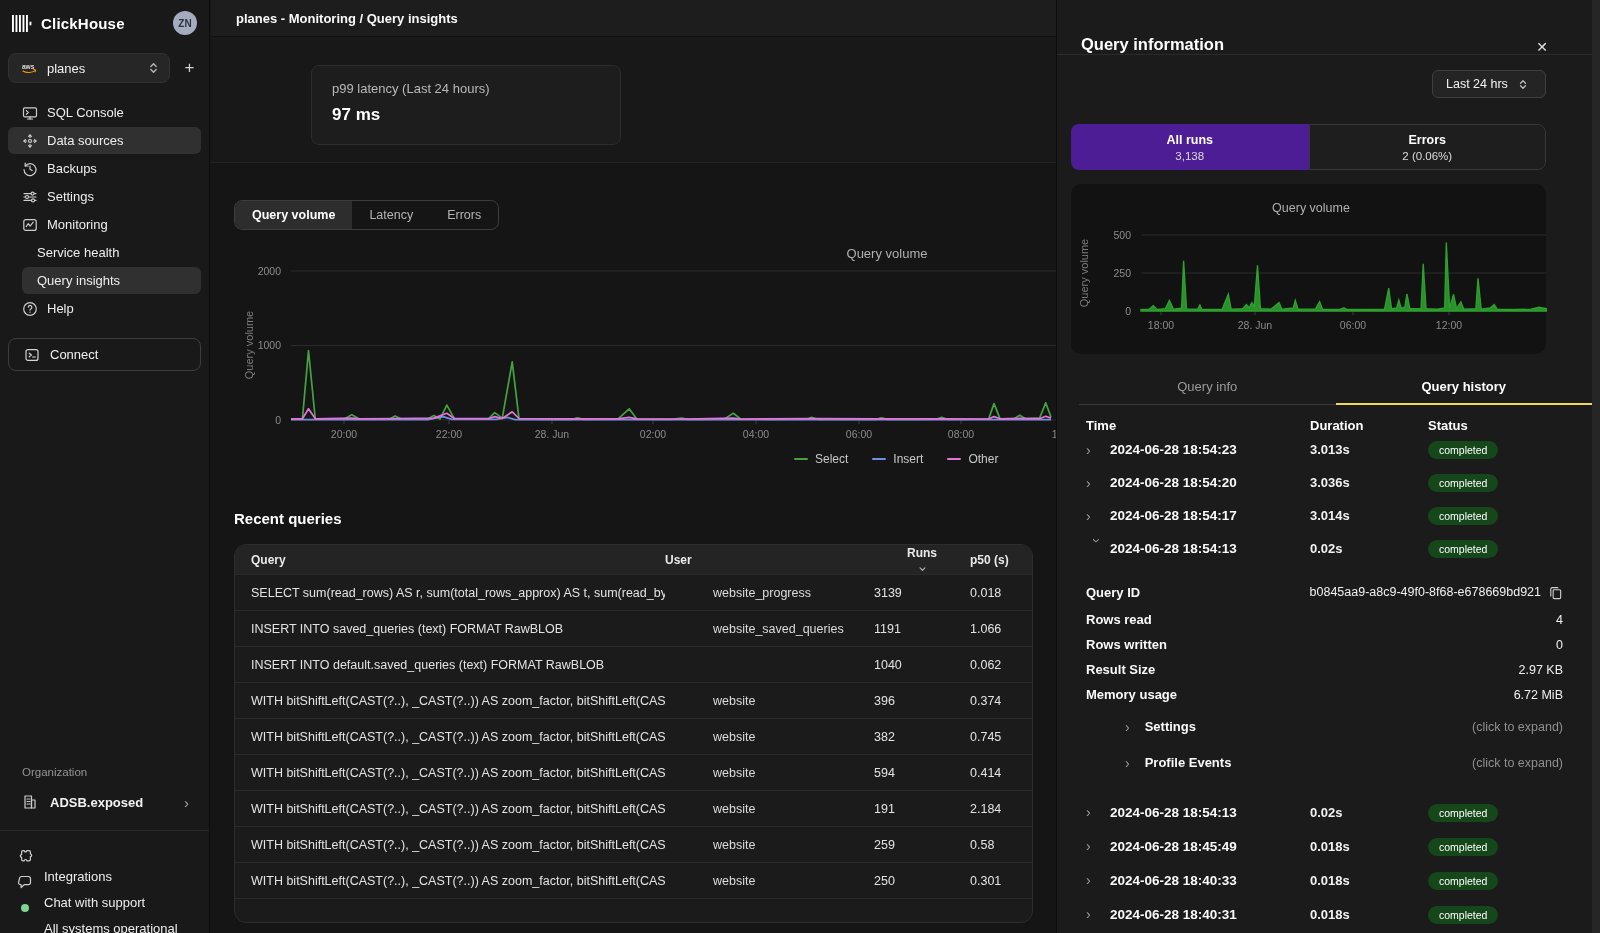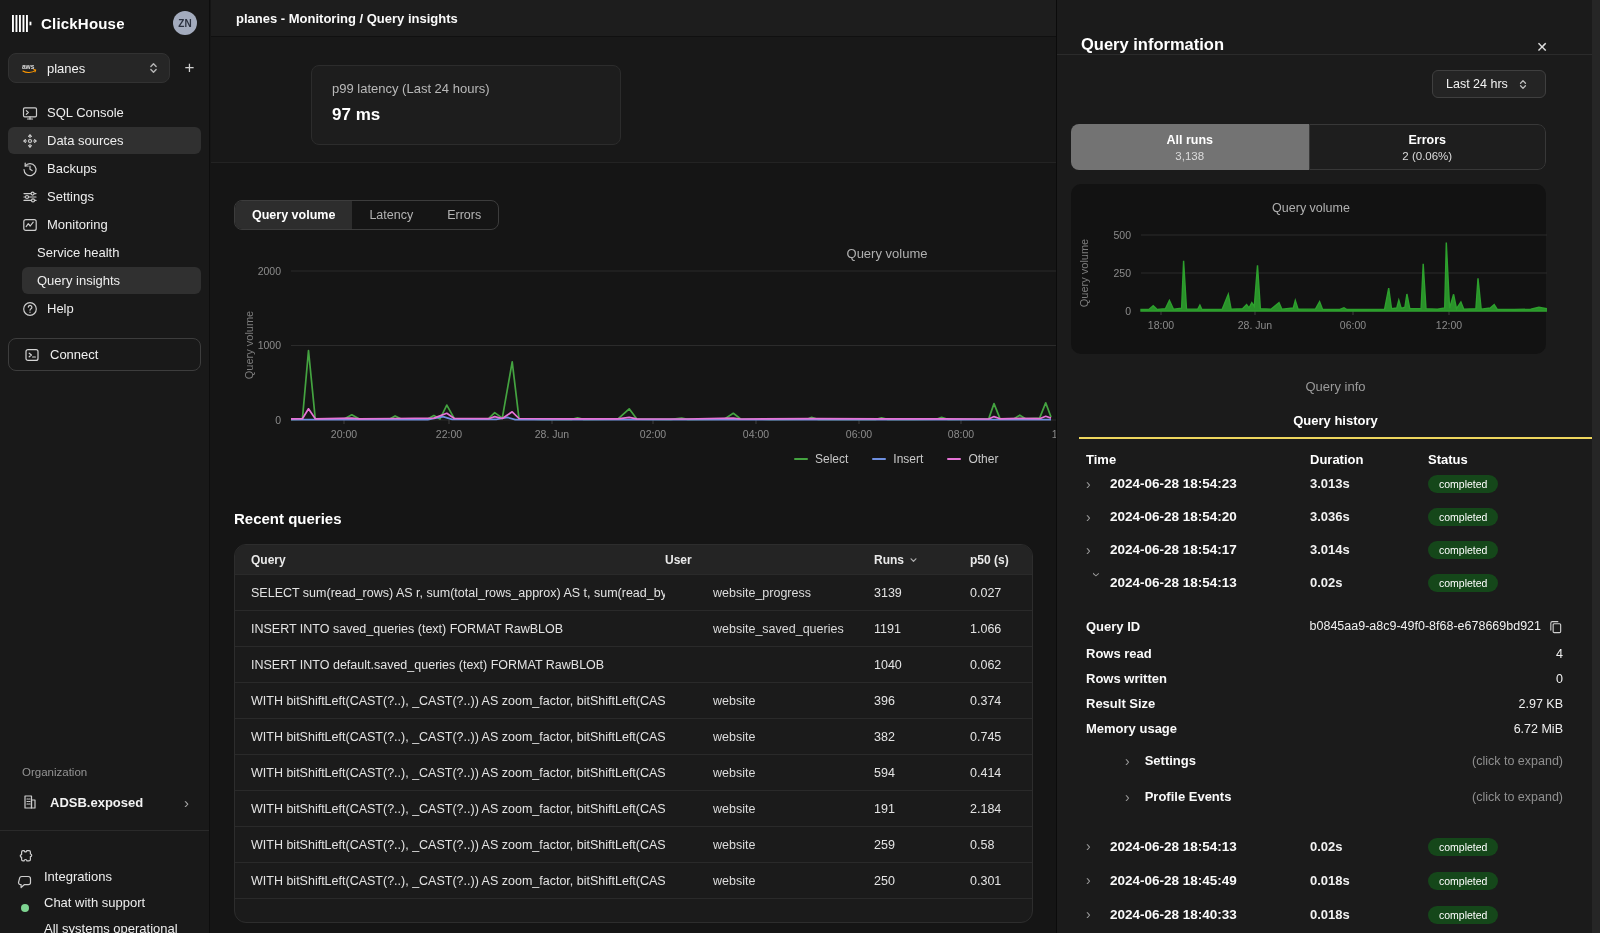--- a/index.html
+++ b/index.html
@@ -58,41 +58,41 @@
   .legend { display:flex; gap:24px; margin:4px 0 0 583px; align-items:center; height:20px; }
   .legend-item { display:flex; align-items:center; gap:7px; font-size:12px; color:#c9c9c9; cursor:pointer; }
   .legend-swatch { width:14px; height:2.5px; border-radius:2px; }
   .recent-title { margin:41px 0 0 23px; font-size:15px; font-weight:700; color:#fff; }
   .qtable { margin:17px 23px 0 23px; border:1px solid #2d2d2d; border-radius:12px; overflow:hidden; background:#1b1b1b; }
   .qrow { display:grid; grid-template-columns:414px 209px 96px auto; align-items:center; padding:0 16px; height:36px; border-top:1px solid #2a2a2a; }
   .qrow.head { height:29px; background:#242424; border-top:none; }
   .qrow.head .qcell { font-size:12px; font-weight:700; color:#e9e9e9; }
   .qcell { font-size:12.5px; color:#e3e3e3; white-space:nowrap; overflow:hidden; }
   .qcell.user { color:#dcdcdc;padding-left:48px; }
-  .runs-head { display:flex; align-items:center; gap:5px; }
+  .runs-head { display:flex; align-items:center; gap:5px;flex-direction:column; }
   .runs-head .sorticon { display:inline-flex; color:#b0b0b0; }
   .qrow.ghost { height:24px; }
 
   
   .panel { position:absolute; left:1056px; top:0; width:544px; height:933px; background:#1b1b1b; border-left:1px solid #0b0b0b; overflow:hidden; }
   .panel-header { height:55px; border-bottom:1px solid #2b2b2b; display:flex; align-items:flex-end; padding:0 24px; }
   .panel-title { font-size:16.5px; font-weight:700; color:#fff; }
   .close-btn { margin-left:auto; margin-right:28px; color:#e0e0e0; font-size:14px; cursor:pointer; line-height:1; }
   .range-row { display:flex; justify-content:flex-end; margin:15px 54px 0 14px; }
   .range-select { height:28px; min-width:114px; background:#242424; border:1px solid #3f3f3f; border-radius:6px; display:flex; align-items:center; padding:0 9px 0 13px; gap:10px; cursor:pointer; }
   .range-select span { font-size:12.5px; font-weight:500; color:#f3f3f3; }
   .range-select .updown { color:#bdbdbd; display:inline-flex; }
   .summary-tabs { display:grid; grid-template-columns:1fr 1fr; margin:26px 54px 0 14px; height:46px; border-radius:8px; overflow:hidden; }
   .sumtab { display:flex; flex-direction:column; align-items:center; justify-content:center; gap:3px; cursor:pointer; }
   .sumtab .stl { font-size:12.5px; font-weight:700; color:#fff; }
   .sumtab .stv { font-size:11.5px; color:#dcdcdc; }
-  .sumtab.active { background:#737373; }
+  .sumtab.active { background:#4c1d95; }
   .sumtab.inactive { background:#1e1e1e; border:1px solid #383838; border-radius:0 8px 8px 0; }
   .mini-card { margin:14px 54px 0 14px; height:170px; background:#121212; border-radius:10px; padding-top:4px; }
-  .panel-tabs { display:grid; grid-template-columns:1fr; margin:16px 8px 0 22px; border-bottom:1px solid #3a3a3a; }
+  .panel-tabs { display:grid; grid-template-columns:1fr 1fr; margin:16px 8px 0 22px; border-bottom:1px solid #3a3a3a; }
   .ptab { text-align:center; padding:9px 0 10px 0; font-size:13px; color:#9a9a9a; cursor:pointer; position:relative; }
   .ptab.active { color:#fff; font-weight:700; }
   .ptab.active::after { content:""; position:absolute; left:0; right:0; bottom:-1px; height:2px; background:#efd75e; }
   .hist-head { display:grid; grid-template-columns:224px 118px auto; padding-left:29px; margin-top:13px; }
   .hist-head div { font-size:13px; font-weight:700; color:#fff; }
   .hist-row { display:grid; grid-template-columns:24px 200px 118px auto; align-items:center; padding-left:29px; height:33px; cursor:pointer; }
   .hist-row .hchev { color:#9a9a9a; font-size:14px; line-height:1; }
   .hist-row .hchev.open { display:inline-block; transform:rotate(90deg); transform-origin:45% 50%; }
   .hist-row .htime { font-size:13.5px; font-weight:700; color:#fafafa; }
   .hist-row .hdur { font-size:13px; font-weight:700; color:#f2f2f2; }
@@ -349,21 +349,21 @@
                   <path d="M2 3.5l3 3.2 3-3.2"></path>
                 </svg>
               </span>
             </div>
             <div class="qcell">p50 (s)</div>
           </div>
           <div class="qrow">
             <div class="qcell">SELECT sum(read_rows) AS r, sum(total_rows_approx) AS t, sum(read_bytes) ...</div>
             <div class="qcell user">website_progress</div>
             <div class="qcell">3139</div>
-            <div class="qcell">0.027</div>
+            <div class="qcell">0.018</div>
           </div>
           <div class="qrow">
             <div class="qcell">INSERT INTO saved_queries (text) FORMAT RawBLOB</div>
             <div class="qcell user">website_saved_queries</div>
             <div class="qcell">1191</div>
             <div class="qcell">1.066</div>
           </div>
           <div class="qrow">
             <div class="qcell">INSERT INTO default.saved_queries (text) FORMAT RawBLOB</div>
             <div class="qcell user"></div>

